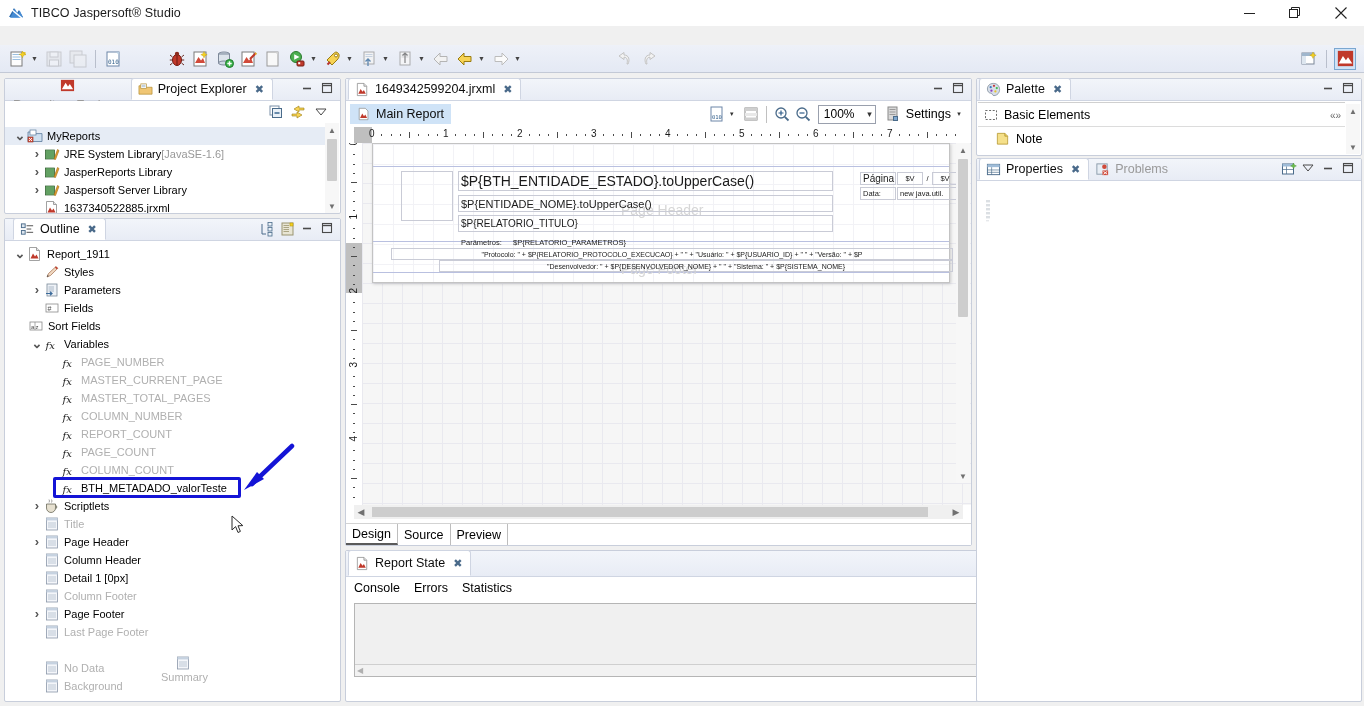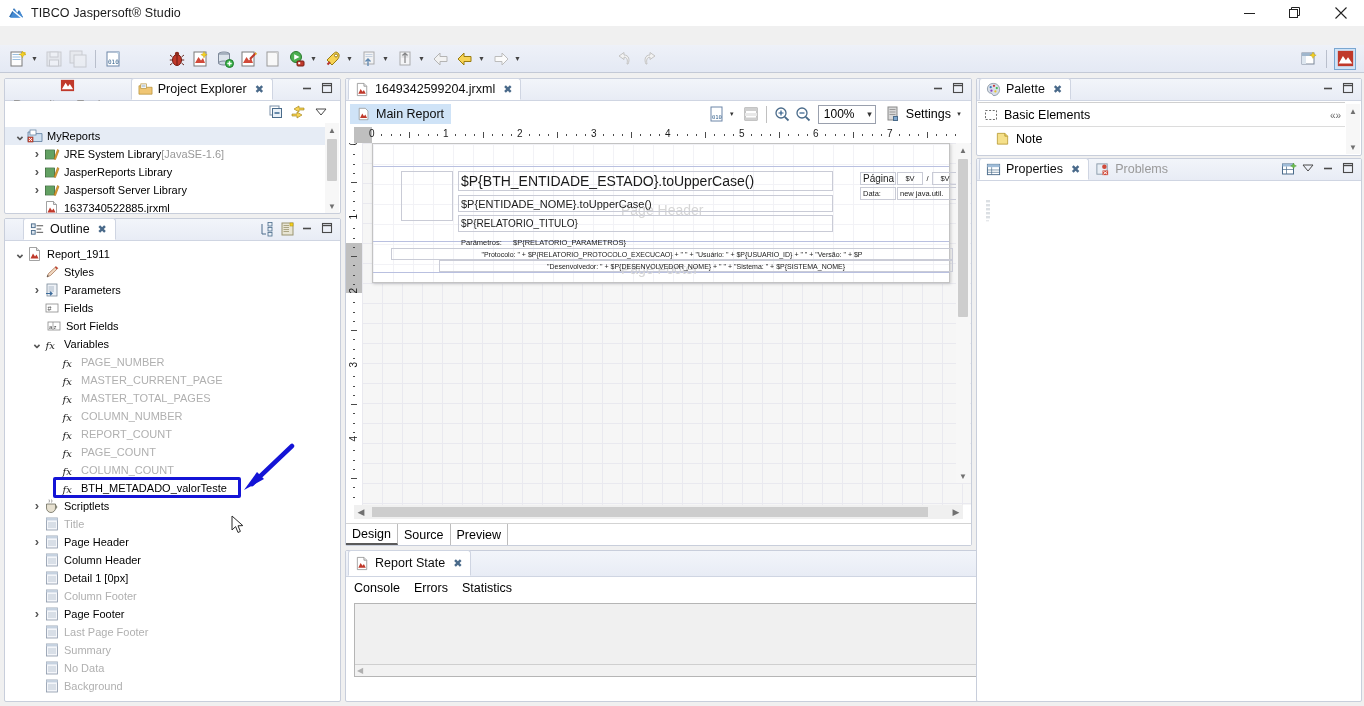--- a/index.html
+++ b/index.html
@@ -483,21 +483,21 @@
       </div>
     <div class="sb-v" style="top:44px; bottom:0;">
       <div class="sb-arrow" style="top:0;">▲</div>
       <div class="thumb" style="top:16px; height:42px;"></div>
       <div class="sb-arrow" style="bottom:0;">▼</div>
     </div>
   </div>
 
   <div class="view" id="outline">
     <div class="view-tabs">
-      <div class="vtab active" style="margin-left:18px;align-items:center;">
+      <div class="vtab active" style="margin-left:8px;align-items:center;">
         <span class="vt-ico">
           <svg width="15" height="15" viewBox="0 0 16 16">
             <rect x="1.5" y="2" width="4" height="4" fill="#dde6ef" stroke="#4a6b8a"></rect>
             <rect x="1.5" y="9" width="4" height="4" fill="#dde6ef" stroke="#4a6b8a"></rect>
             <path d="M7 4 H14 M7 11 H14 M7 7.5 H12" stroke="#4a4a4a" stroke-width="1"></path>
           </svg>
         </span>
         <span>Outline</span>
         <span class="closex">✖</span>
       </div>
@@ -559,21 +559,21 @@
           <span class="tlbl">Parameters</span>
         </div>
         <div class="trow" style="height: 18px; padding-left: 25px;">
           <span class="exp"></span>
           <span class="tico"><svg width="16" height="16" viewBox="0 0 16 16">
               <rect x="2" y="4" width="12" height="8" fill="#fff" stroke="#8a8a8a" stroke-width="0.8"></rect>
               <text x="3.5" y="10.5" font-size="7" fill="#4a4a4a" font-family="Liberation Sans, sans-serif">#</text>
             </svg></span>
           <span class="tlbl">Fields</span>
         </div>
-        <div class="trow" style="height: 18px; padding-left: 27px;">
+        <div class="trow" style="height: 18px; padding-left: 9px;">
           <span class="exp"></span>
           <span class="tico"><svg width="16" height="16" viewBox="0 0 16 16">
               <rect x="2" y="4" width="12" height="8" fill="#fff" stroke="#8a8a8a" stroke-width="0.8"></rect>
               <text x="3" y="10.5" font-size="6" fill="#4a4a4a" font-family="Liberation Sans, sans-serif">a</text>
               <text x="7.5" y="10.5" font-size="6" fill="#4a4a4a" font-family="Liberation Sans, sans-serif">z</text>
               <path d="M7 4 V12" stroke="#8a8a8a" stroke-width="0.7"></path>
             </svg></span>
           <span class="tlbl">Sort Fields</span>
         </div>
         <div class="trow" style="height: 18px; padding-left: 25px;">
@@ -704,21 +704,21 @@
         </div>
         <div class="trow" style="height: 18px; padding-left: 25px;">
           <span class="exp"></span>
           <span class="tico"><svg width="16" height="16" viewBox="0 0 16 16">
               <rect x="2.5" y="2" width="11" height="12" fill="#f4f6fa" stroke="#8a97a8" stroke-width="0.8"></rect>
               <rect x="2.5" y="2" width="11" height="2.4" fill="#c6d2e0"></rect>
               <path d="M4 7 H12 M4 9 H12 M4 11 H12" stroke="#b6c2d0" stroke-width="0.9"></path>
             </svg></span>
           <span class="tlbl dim">Last Page Footer</span>
         </div>
-        <div class="trow" style="height: 18px; padding-left: 25px;">
+        <div class="trow" style="height: 18px; padding-left: 25px; flex-direction: column;">
           <span class="exp"></span>
           <span class="tico"><svg width="16" height="16" viewBox="0 0 16 16">
               <rect x="2.5" y="2" width="11" height="12" fill="#f4f6fa" stroke="#8a97a8" stroke-width="0.8"></rect>
               <rect x="2.5" y="2" width="11" height="2.4" fill="#c6d2e0"></rect>
               <path d="M4 7 H12 M4 9 H12 M4 11 H12" stroke="#b6c2d0" stroke-width="0.9"></path>
             </svg></span>
           <span class="tlbl dim">Summary</span>
         </div>
         <div class="trow" style="height: 18px; padding-left: 25px;">
           <span class="exp"></span>

